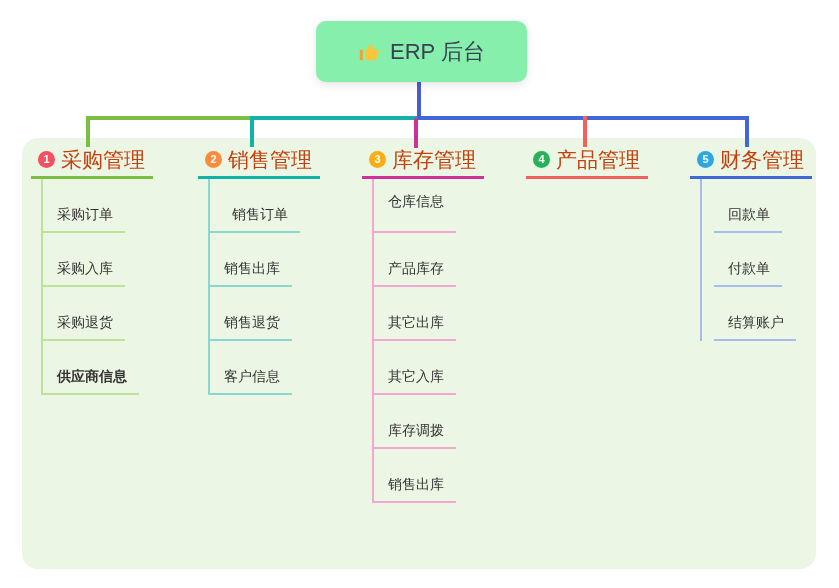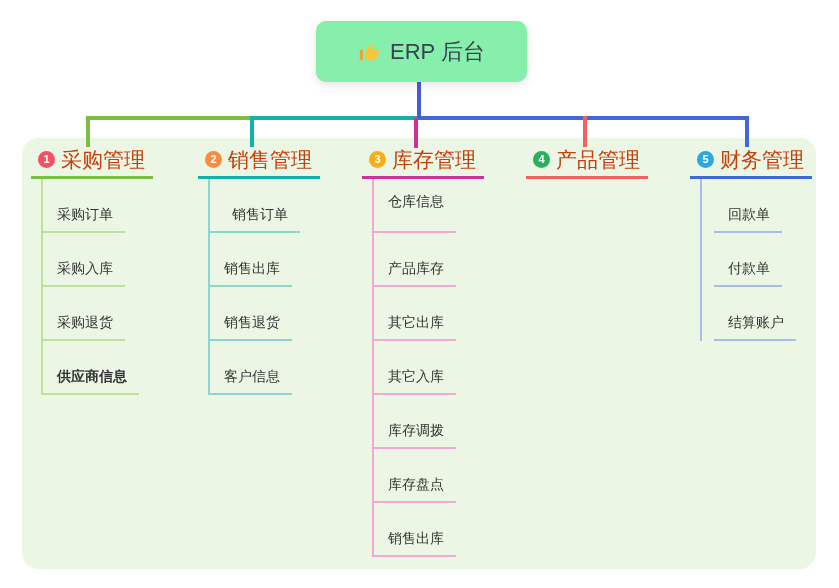--- a/index.html
+++ b/index.html
@@ -132,23 +132,20 @@
       <div class="child-row" style="border-color: rgb(242, 168, 208);">
           <span>其它出库</span>
         </div>
       <div class="child-row" style="border-color: rgb(242, 168, 208);">
           <span>其它入库</span>
         </div>
       <div class="child-row" style="border-color: rgb(242, 168, 208);">
           <span>库存调拨</span>
         </div>
       <div class="child-row" style="border-color: rgb(242, 168, 208);">
-          <span>库存盘点</span>
-        </div>
-      <div class="child-row" style="border-color: rgb(242, 168, 208);">
           <span>销售出库</span>
         </div>
     </div>
   </div>
 
   <div class="branch b4">
     <div class="branch-header" style="border-color: rgb(242, 96, 95);">
       <div class="badge" style="background: rgb(40, 177, 91);">4</div>
       <div class="branch-title">产品管理</div>
     </div>

